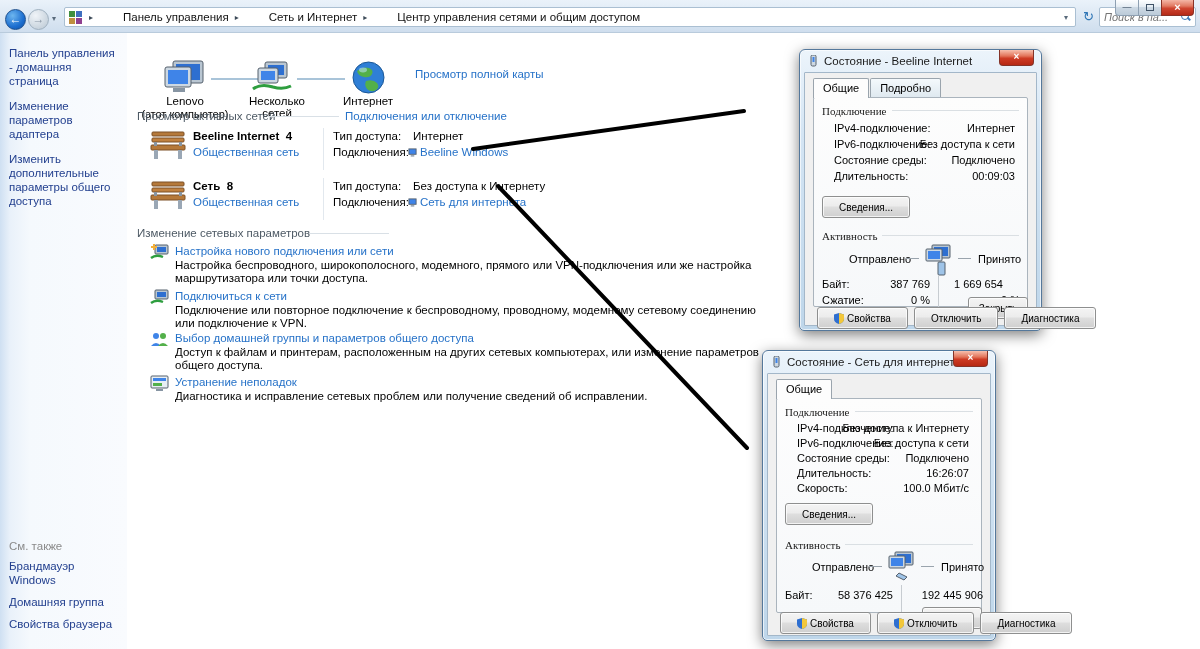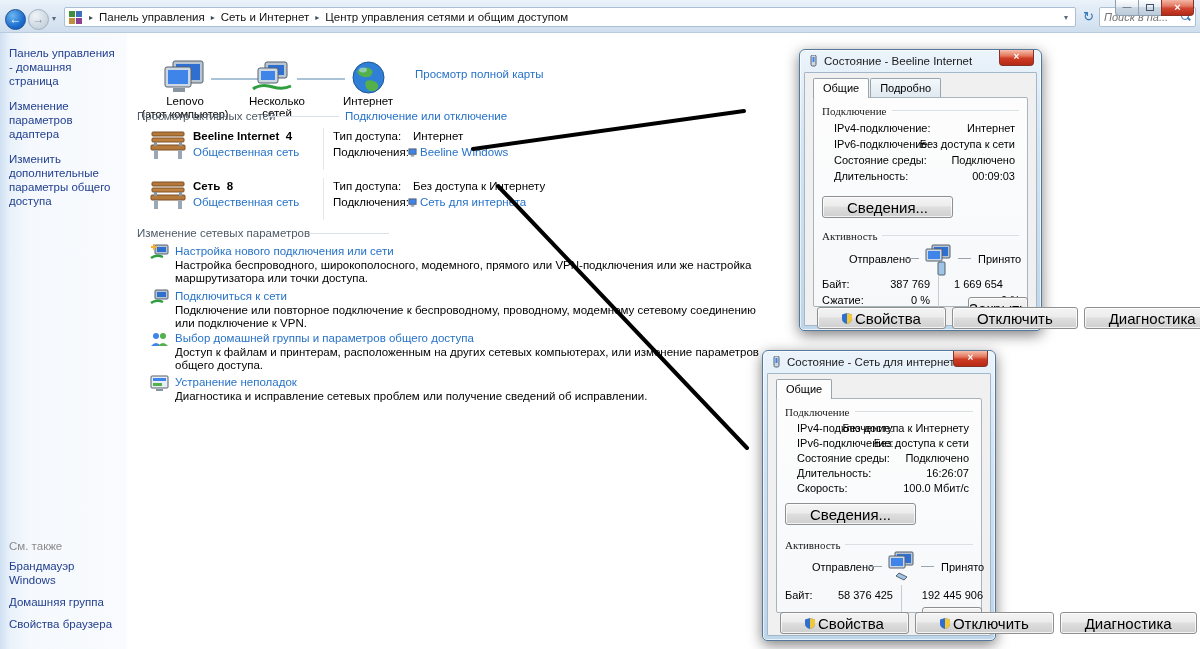--- a/index.html
+++ b/index.html
@@ -13,21 +13,21 @@
   .navbtn { position:absolute; top:9px; width:21px; height:21px; border-radius:50%;
     font-size:12px; text-align:center; line-height:19px; }
   #back-btn { left:5px; background:radial-gradient(circle at 35% 30%,#6db6ef,#1d6fd0 60%,#0b4fa6);
     color:#fff; border:1px solid #1c4f8d; }
   #fwd-btn { left:28px; background:radial-gradient(circle at 35% 30%,#f0f4f8,#cfd9e2 60%,#b9c6d2);
     color:#8a97a5; border:1px solid #9fb0bf; }
   #recent-drop { left:52px; top:14px; color:#49action5a6b; font-size:8px; color:#5a6b7c; position:absolute; }
   #address { position:absolute; left:64px; top:7px; width:1012px; height:20px; background:#fff;
     border:1px solid #aabfd2; border-radius:2px; display:flex; align-items:center; padding:0 4px; gap:4px; }
   .crumb-sep { color:#3c4a58; font-size:8px; padding:0 2px; }
-  .crumb { color:#111; white-space:nowrap; }
+  .crumb { color:#111; white-space:nowrap;margin-left:24px; }
   #addr-icon { width:14px; height:14px; display:inline-block; position:relative; }
   #addr-icon i { position:absolute; width:6px; height:6px; }
   #addr-drop { margin-left:auto; color:#5a6b7c; font-size:8px; padding:0 3px; }
   #refresh-btn { position:absolute; left:1080px; top:7px; width:17px; height:20px; color:#2f76b5;
     font-size:13px; text-align:center; line-height:19px; }
   #searchbox { position:absolute; left:1099px; top:7px; width:97px; height:20px; background:#fff;
     border:1px solid #aabfd2; border-radius:2px; }
   #searchbox input { position:absolute; left:4px; top:2px; width:72px; height:14px; border:none; outline:none;
     font-style:italic; color:#8d8d8d; font-size:11px; font-family:"Liberation Sans",sans-serif; background:transparent; }
   #search-mag { position:absolute; right:4px; top:4px; width:10px; height:10px; }
@@ -89,21 +89,21 @@
     border-radius:2px 2px 0 0; background:linear-gradient(#f4f9fc,#dfe9f0); margin-right:1px; }
   .tab.active { background:#fdfdfd; position:relative; z-index:3; height:20px; }
   .tabpage { position:absolute; left:8px; right:8px; top:24px; background:linear-gradient(#fdfdfd,#f6f8fa);
     border:1px solid #aab4bd; border-radius:2px; }
   .grp-hdr { position:absolute; left:8px; color:#1a1a1a;font-family:Liberation Serif, serif; }
   .grp-line { position:absolute; height:1px; background:#dadfe3; right:8px; }
   .frow-l { position:absolute; left:20px; }
   .frow-v { position:absolute; right:12px; text-align:right; }
   .btn7 { display:inline-flex; align-items:center; justify-content:center; gap:3px; height:22px;
     background:linear-gradient(#f4f4f4,#ececec 45%,#dedede 50%,#cfcfcf); border:1px solid #8e8f8f;
-    border-radius:3px; font-size:15px; box-shadow:inset 0 0 0 1px rgba(255,255,255,.75); padding:0 24px; }
+    border-radius:3px; font-size:10px; box-shadow:inset 0 0 0 1px rgba(255,255,255,.75); padding:0 16px; }
   .act-divider { position:absolute; width:1px; background:#c7ccd1; }
   .sr-dash { position:absolute; top:7px; width:13px; height:1px; background:#9aa4ad; }
   .shield { width:10px; height:11px; display:inline-block; }
   .close-row { position:absolute; right:8px; bottom:6px; }
 
   
   #annot { position:absolute; left:0; top:0; width:1200px; height:649px; pointer-events:none; z-index:50; }
 </style>
 </head>
 <body>
@@ -184,21 +184,21 @@
     <path d="M5 10 q6 -5 12 -3 q5 2 3 6 q-2 4 -8 3 q-6 -1 -7 -6z" fill="#53b04a"></path>
     <path d="M14 20 q7 -2 11 2 q3 4 -1 7 q-5 3 -9 -1 q-3 -4 -1 -8z" fill="#53b04a"></path>
     <ellipse cx="11" cy="9" rx="4" ry="2.4" fill="#bfe3ff" opacity=".55"></ellipse>
   </svg>
   <div class="maplabel" style="left:201px;top:62px;width:80px">Интернет</div>
 
   <a id="full-map-link" class="bluelink">Просмотр полной карты</a>
 
   <div class="sect-hdr" style="left:10px;top:77px">Просмотр активных сетей</div>
   <div class="sect-rule" style="left:140px;top:83px;width:72px"></div>
-  <a class="bluelink abs" style="left:218px;top:77px">Подключение или отключение</a>
+  <a class="bluelink abs" style="left:218px;top:77px">Подключения или отключение</a>
 
   <svg class="abs" style="left:22px;top:96px" width="38" height="32" viewBox="0 0 38 32">
     <rect x="3" y="3" width="32" height="4" rx="1" fill="#b5793a" stroke="#7d5126"></rect>
     <rect x="3" y="9" width="32" height="4" rx="1" fill="#c08140" stroke="#7d5126"></rect>
     <rect x="2" y="16" width="34" height="5" rx="1" fill="#b5793a" stroke="#7d5126"></rect>
     <rect x="5" y="21" width="4" height="9" fill="#9aa7b5"></rect>
       <rect x="29" y="21" width="4" height="9" fill="#9aa7b5"></rect>
     <rect x="5" y="13" width="3" height="4" fill="#8795a3"></rect>
       <rect x="30" y="13" width="3" height="4" fill="#8795a3"></rect>
   </svg>

